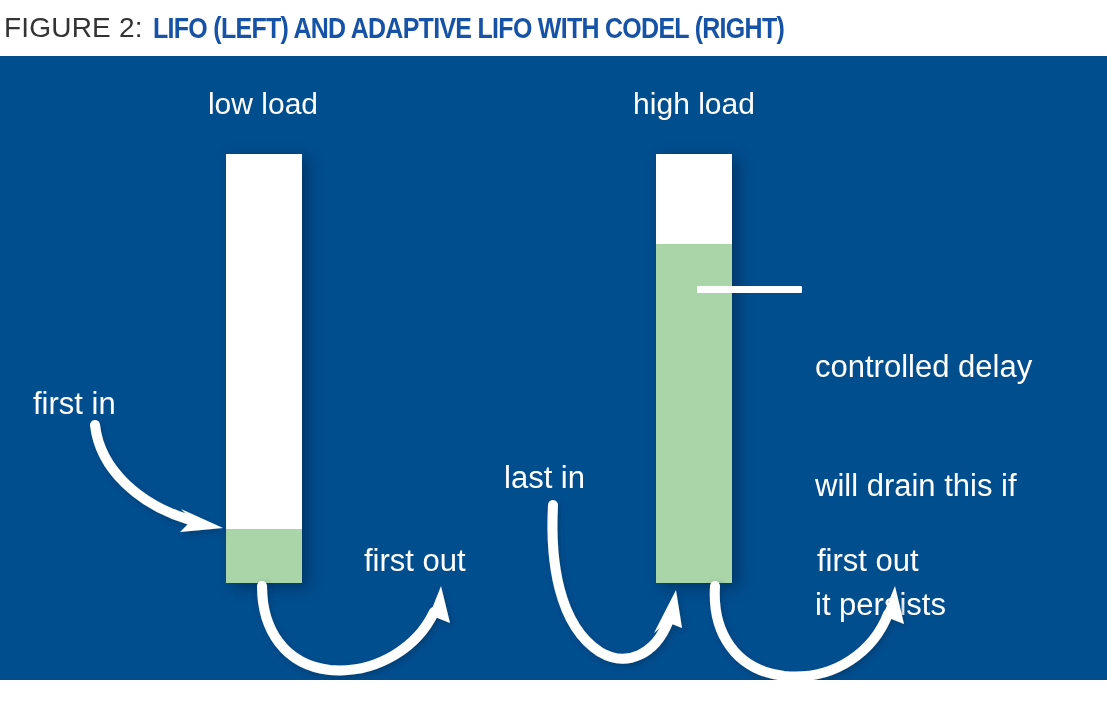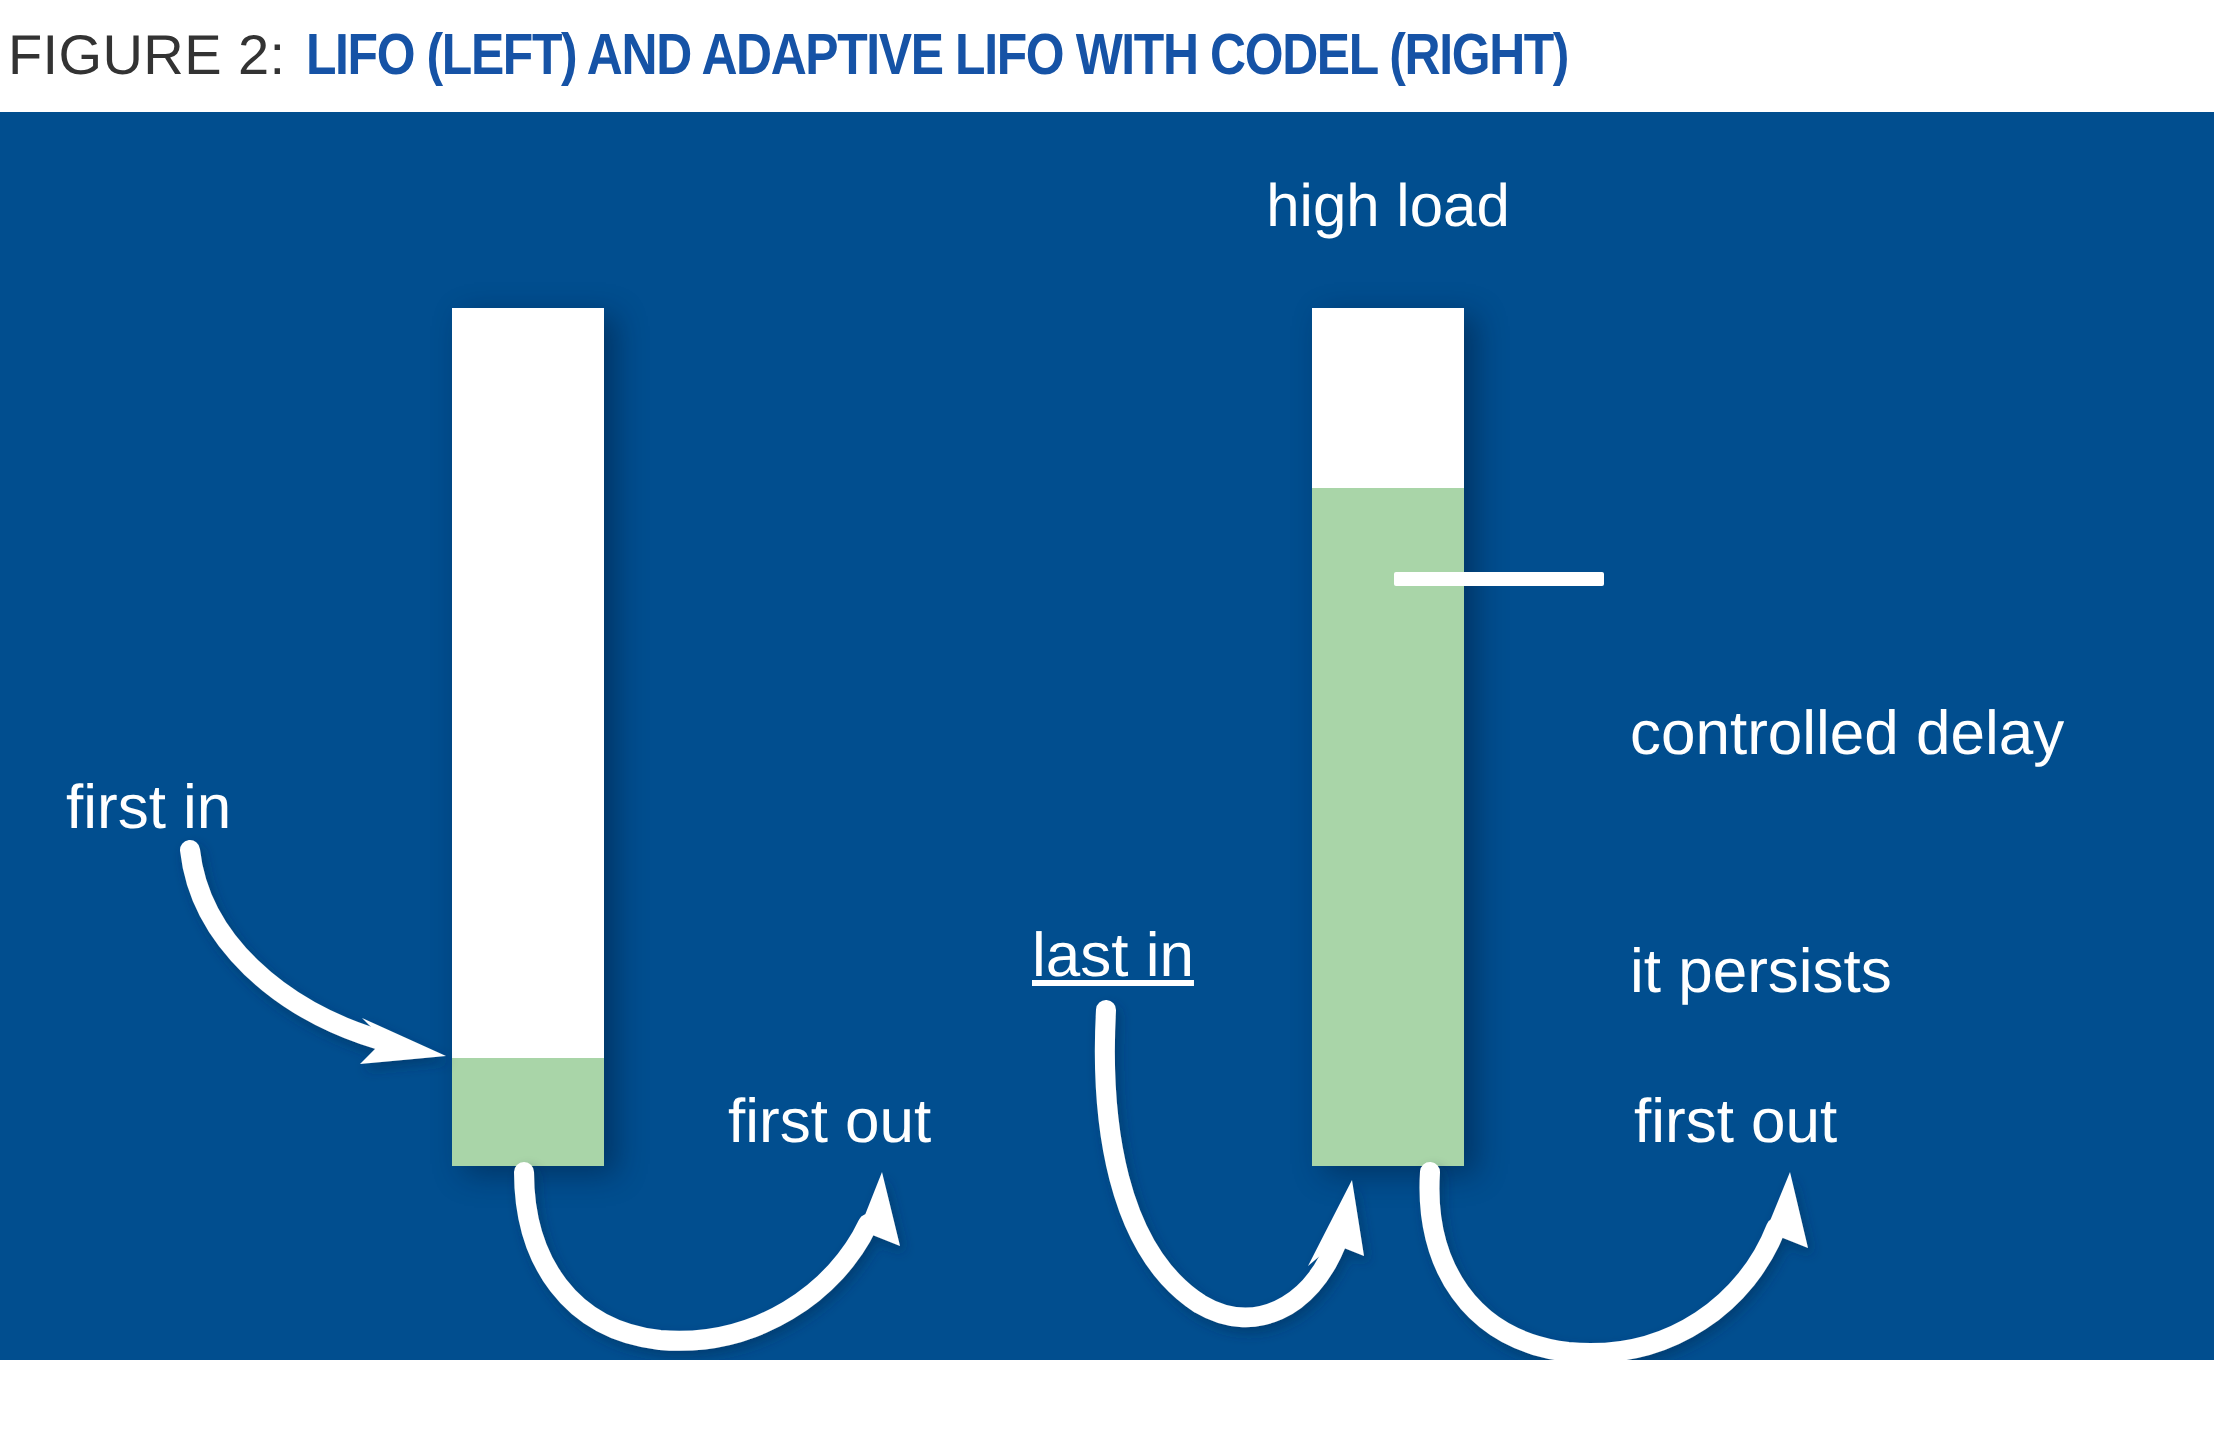--- a/index.html
+++ b/index.html
@@ -127,20 +127,21 @@
 
 <div id="page">
 
   <div id="title-bar">
     <span id="figure-label">FIGURE 2:</span>
     <span id="figure-title">LIFO (LEFT) AND ADAPTIVE LIFO WITH CODEL (RIGHT)</span>
   </div>
 
   <div id="panel"></div>
 
+  <div class="dtext label-load" style="left:163px; top:86px; width:200px;">low load</div>
 
   <div class="bar" style="left:226px; top:154px; height:429px;">
     <div class="bar-empty" style="height:87.5%;"></div>
     <div class="bar-fill" style="height:12.5%;"></div>
   </div>
 
   <div class="dtext label-flow" style="left:33px; top:386px;text-align:center;">first in</div>
 
   <div class="dtext label-flow" style="left:364px; top:543px;">first out</div>
 
@@ -148,24 +149,25 @@
 
   <div class="bar" style="left:656px; top:154px; height:429px;">
     <div class="bar-empty" style="height:21%;"></div>
     <div class="bar-fill" style="height:79%;"></div>
   </div>
 
   <div id="callout-line" style="left:697px; top:286px; width:105px;"></div>
 
   <div class="dtext callout-text" style="left:815px; top:268px;">
     <div>controlled delay</div>
+    <div>will drain this if</div>
     <div>it persists</div>
   </div>
 
-  <div class="dtext label-flow" style="left:516px; top:460px;text-decoration:underline;">last in</div>
+  <div class="dtext label-flow" style="left:504px; top:460px;">last in</div>
 
   <div class="dtext label-flow" style="left:817px; top:543px;">first out</div>
 
   <svg id="arrows" viewBox="0 0 1107 720">
     <defs>
       <filter id="softshadow" x="-40%" y="-40%" width="180%" height="180%">
         <feDropShadow dx="2" dy="3" stdDeviation="3" flood-color="#002a52" flood-opacity="0.45"></feDropShadow>
       </filter>
     </defs>
 

